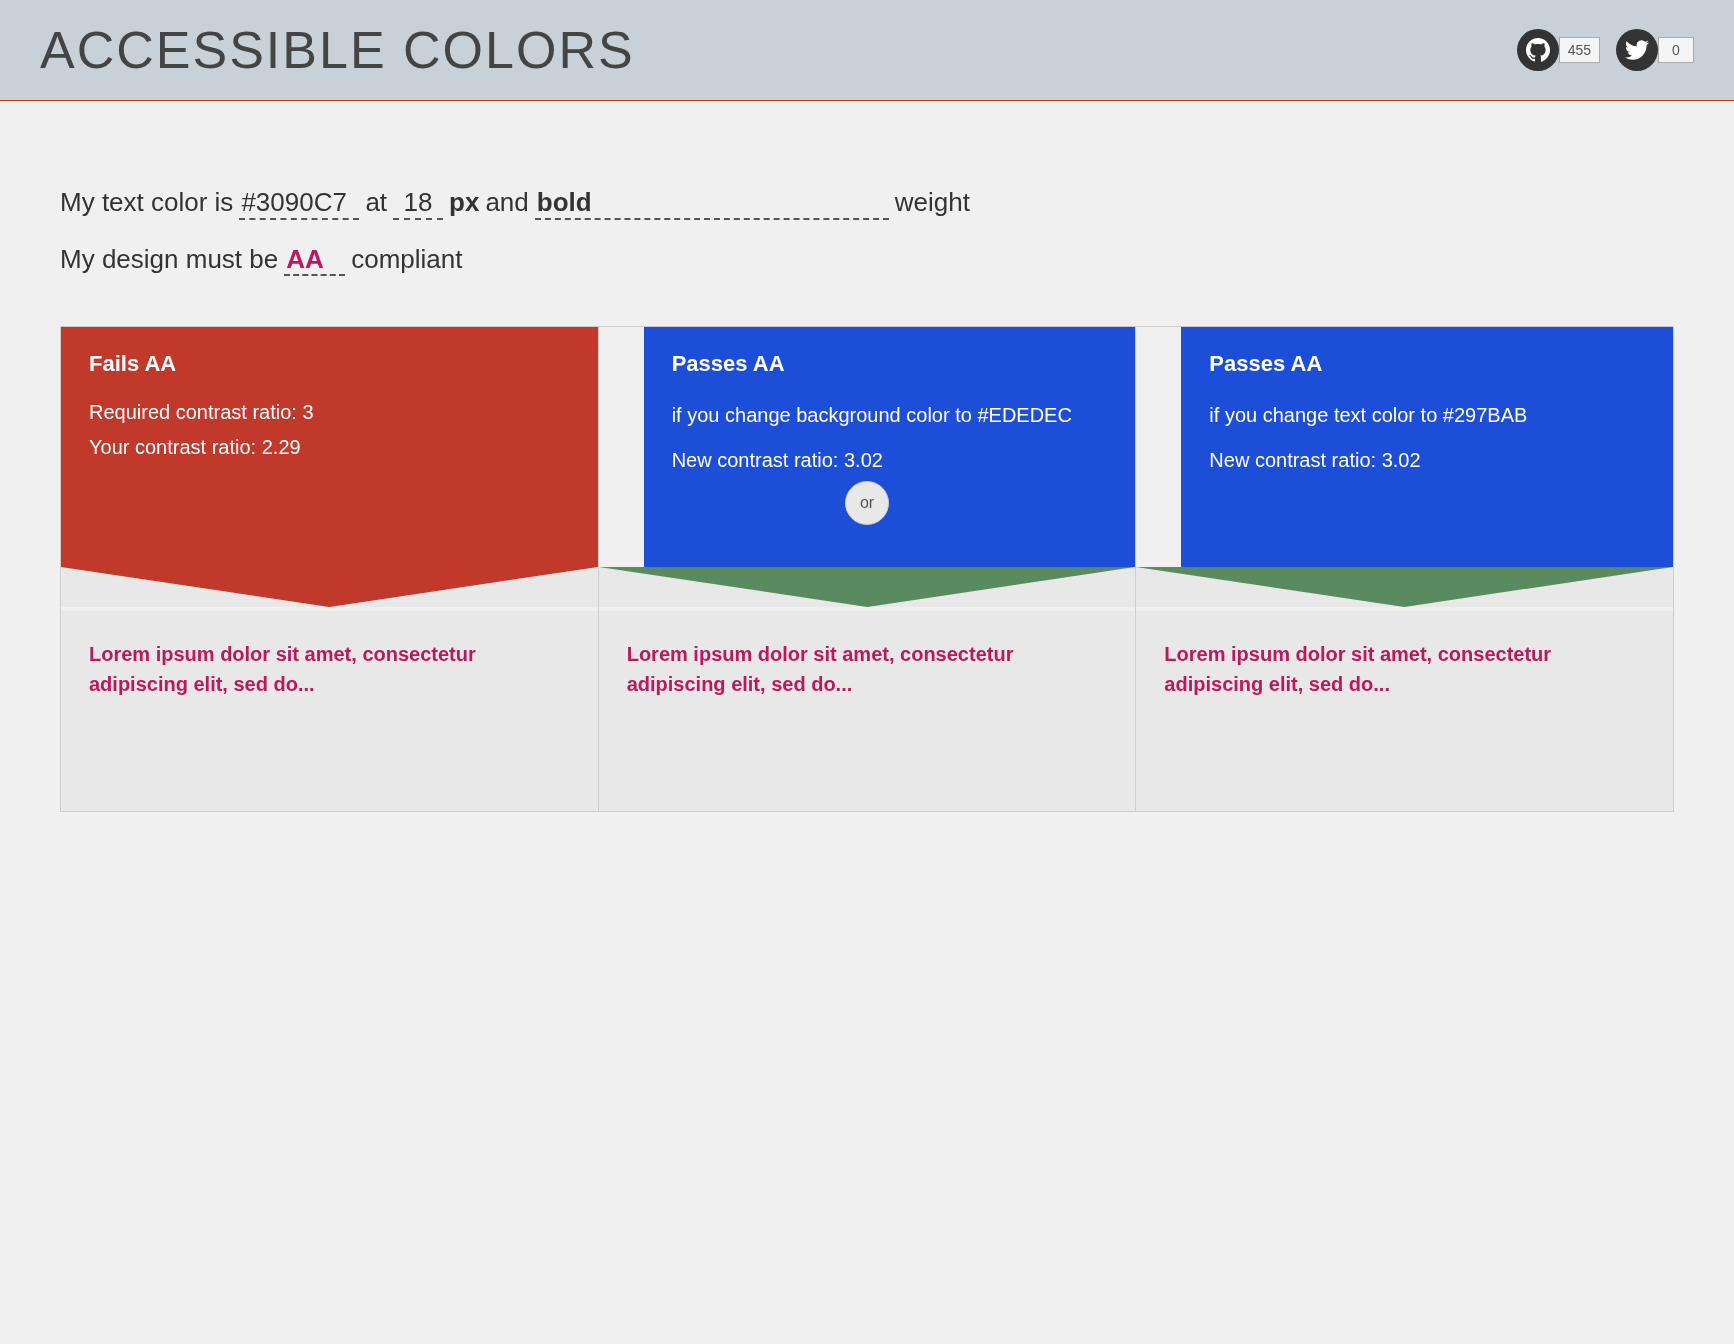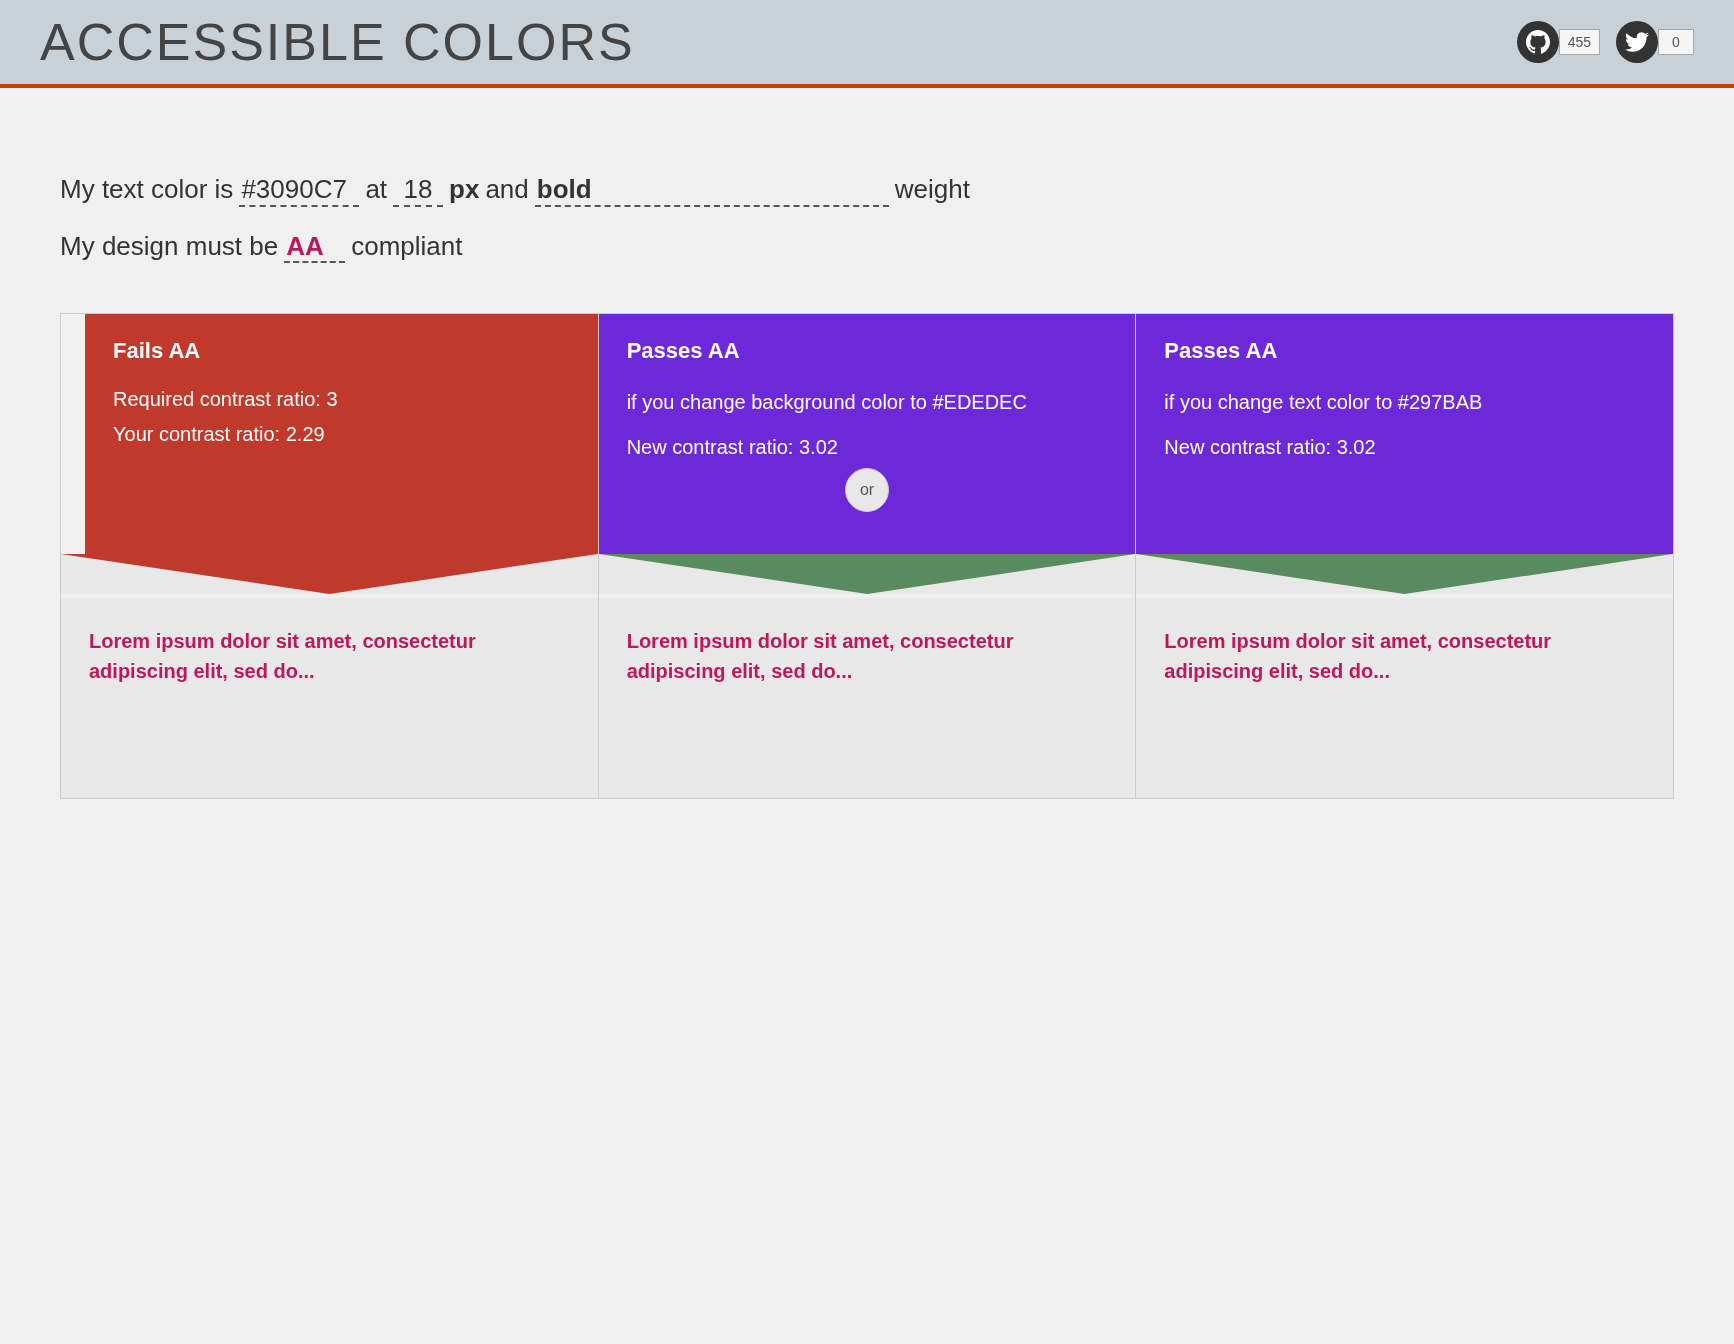--- a/index.html
+++ b/index.html
@@ -6,25 +6,25 @@
 
     body {
       font-family: 'Helvetica Neue', Helvetica, Arial, sans-serif;
       background: #f0f0f0;
       min-height: 100vh;
     }
 
     
     .header {
       background: #c8d0d8;
-      padding: 12px 40px;
+      padding: 20px 40px;
       display: flex;
       align-items: center;
       justify-content: space-between;
-      border-bottom: 4px solid #c2410c;
+      border-bottom: 1px solid #c2410c;
     }
 
     .header-title {
       font-size: 52px;
       font-weight: 300;
       letter-spacing: 2px;
       color: #444;
     }
 
     .header-icons {
@@ -151,25 +151,25 @@
       border-left: none;
     }
 
     .card-header {
       padding: 24px 28px 28px 28px;
       min-height: 240px;
     }
 
     .card-header.fail {
       background: #c0392b;
-      margin-left: 24px;
     }
 
     .card-header.pass {
-      background: #6d28d9;
+      background: #1d4ed8;
+      margin-left: 45px;
     }
 
     .card-status-label {
       font-size: 22px;
       font-weight: 700;
       color: white;
       margin-bottom: 24px;
     }
 
     .card-description {

